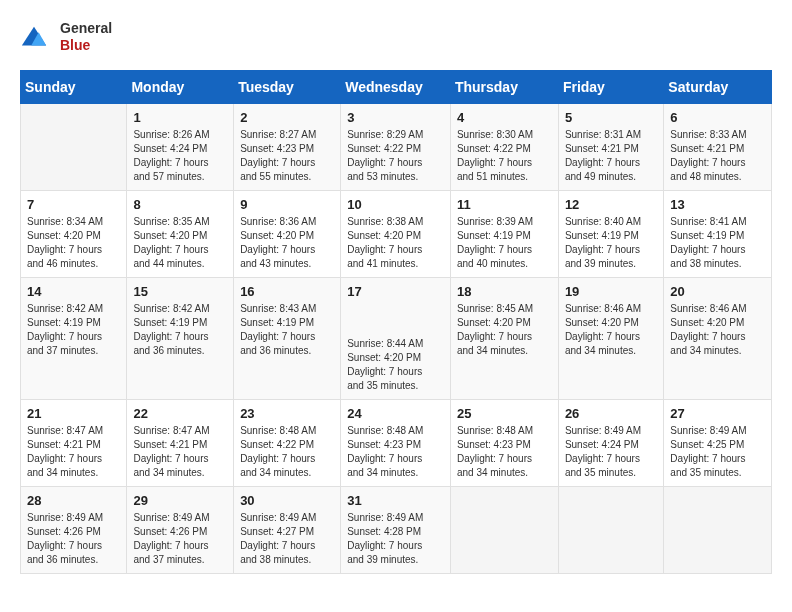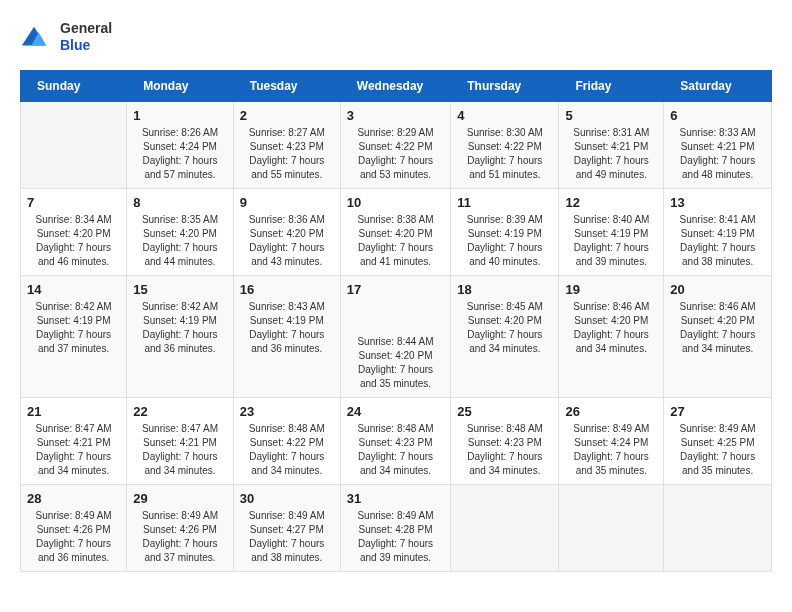--- a/index.html
+++ b/index.html
@@ -20,21 +20,21 @@
       display: flex;
       align-items: center;
       gap: 12px;
     }
     .logo-text {
       font-size: 14px;
       font-weight: bold;
       line-height: 1.2;
     }
     .logo-text .general { color: #333; }
-    .logo-text .blue { color: #1d4ed8; }
+    .logo-text .blue { color: #b91c1c; }
     .logo-icon {
       width: 28px;
       height: 28px;
     }
     .title-area {
       text-align: right;
     }
     .month-title {
       font-size: 32px;
       font-weight: bold;
@@ -47,24 +47,24 @@
     table {
       width: 100%;
       border-collapse: collapse;
       font-size: 11px;
     }
     thead tr {
       background-color: #1565C0;
       color: white;
     }
     thead th {
-      padding: 8px 16px;
+      padding: 8px 4px;
       text-align: left;
       font-weight: bold;
-      font-size: 12px;
+      font-size: 14px;
       border: 1px solid #1565C0;
     }
     tbody tr {
       border-bottom: 1px solid #ddd;
     }
     tbody tr:nth-child(odd) {
       background-color: #f9f9f9;
     }
     tbody tr:nth-child(even) {
       background-color: #fff;
@@ -79,21 +79,20 @@
     .day-number {
       font-weight: bold;
       font-size: 13px;
       margin-bottom: 3px;
       color: #222;
     }
     .day-info {
       font-size: 10px;
       color: #333;
       line-height: 1.4;
-      text-align: center;
     }
     .empty-cell {
       background: #f5f5f5;
     }
   </style>
 </head>
 <body>
 
 <div class="header-area">
   <div class="logo">

